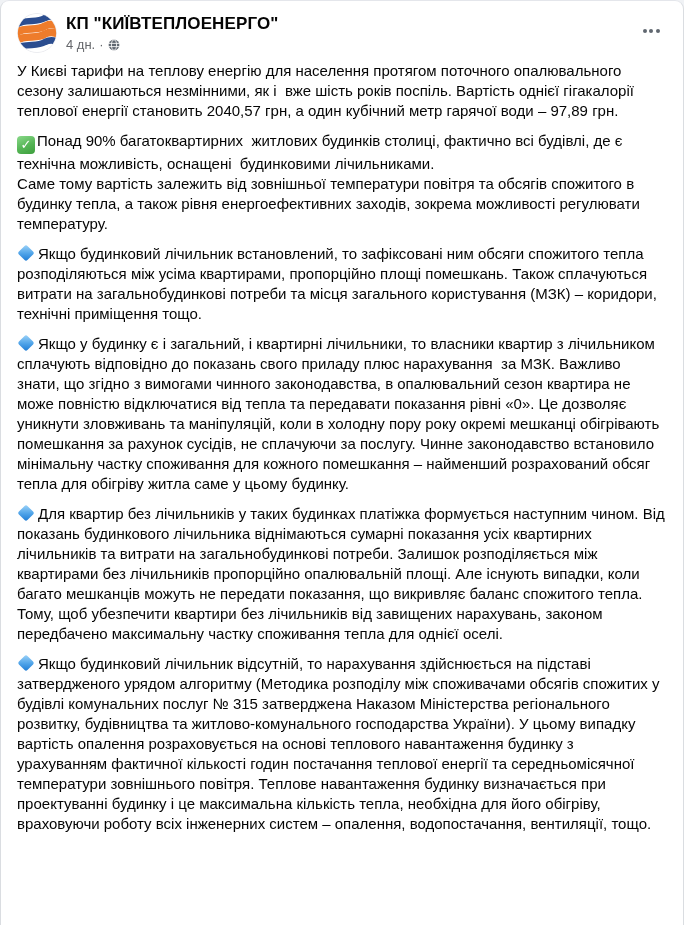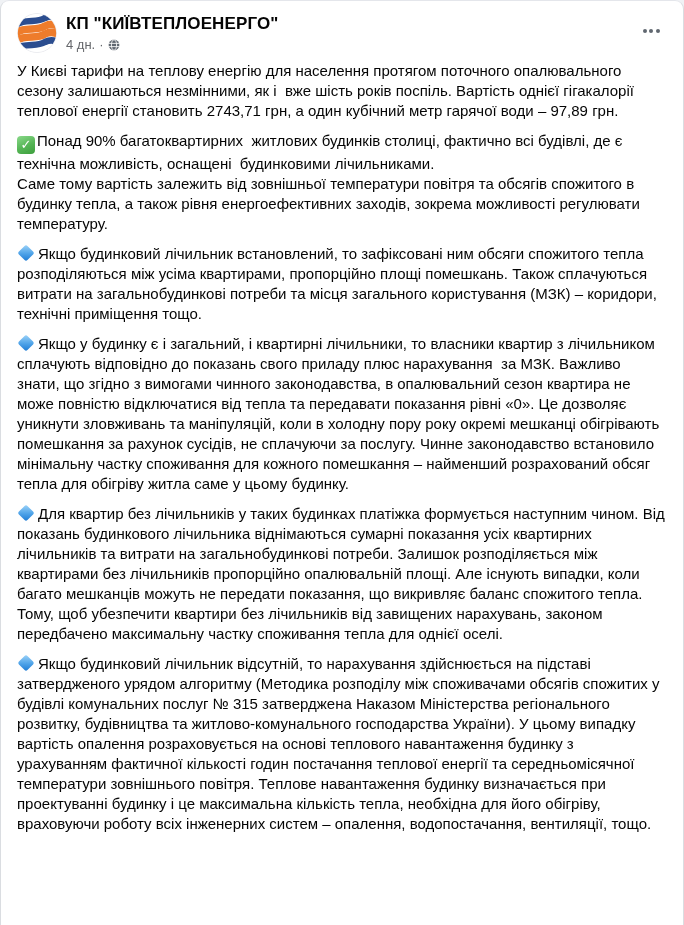--- a/index.html
+++ b/index.html
@@ -157,21 +157,21 @@
     </div>
 
     <button class="more-btn" aria-label="More options">
       <i></i>
       <i></i>
       <i></i>
     </button>
   </div>
 
   <div class="post-text">
-      <div class="para">У Києві тарифи на теплову енергію для населення протягом поточного опалювального сезону залишаються незмінними, як і  вже шість років поспіль. Вартість однієї гігакалорії теплової енергії становить 2743,71 грн, а один кубічний метр гарячої води – 97,89 грн.</div>
+      <div class="para">У Києві тарифи на теплову енергію для населення протягом поточного опалювального сезону залишаються незмінними, як і  вже шість років поспіль. Вартість однієї гігакалорії теплової енергії становить 2040,57 грн, а один кубічний метр гарячої води – 97,89 грн.</div>
       <div class="para"><span class="emoji check">✓</span>Понад 90% багатоквартирних  житлових будинків столиці, фактично всі будівлі, де є технічна можливість, оснащені  будинковими лічильниками.
 Саме тому вартість залежить від зовнішньої температури повітря та обсягів спожитого в будинку тепла, а також рівня енергоефективних заходів, зокрема можливості регулювати температуру.</div>
       <div class="para"><span class="emoji diamond"></span>Якщо будинковий лічильник встановлений, то зафіксовані ним обсяги спожитого тепла розподіляються між усіма квартирами, пропорційно площі помешкань. Також сплачуються витрати на загальнобудинкові потреби та місця загального користування (МЗК) – коридори, технічні приміщення тощо.</div>
       <div class="para"><span class="emoji diamond"></span>Якщо у будинку є і загальний, і квартирні лічильники, то власники квартир з лічильником сплачують відповідно до показань свого приладу плюс нарахування  за МЗК. Важливо знати, що згідно з вимогами чинного законодавства, в опалювальний сезон квартира не може повністю відключатися від тепла та передавати показання рівні «0». Це дозволяє уникнути зловживань та маніпуляцій, коли в холодну пору року окремі мешканці обігрівають помешкання за рахунок сусідів, не сплачуючи за послугу. Чинне законодавство встановило мінімальну частку споживання для кожного помешкання – найменший розрахований обсяг тепла для обігріву житла саме у цьому будинку.</div>
       <div class="para"><span class="emoji diamond"></span>Для квартир без лічильників у таких будинках платіжка формується наступним чином. Від показань будинкового лічильника віднімаються сумарні показання усіх квартирних лічильників та витрати на загальнобудинкові потреби. Залишок розподіляється між квартирами без лічильників пропорційно опалювальній площі. Але існують випадки, коли багато мешканців можуть не передати показання, що викривляє баланс спожитого тепла. Тому, щоб убезпечити квартири без лічильників від завищених нарахувань, законом передбачено максимальну частку споживання тепла для однієї оселі.</div>
       <div class="para"><span class="emoji diamond"></span>Якщо будинковий лічильник відсутній, то нарахування здійснюється на підставі затвердженого урядом алгоритму (Методика розподілу між споживачами обсягів спожитих у будівлі комунальних послуг № 315 затверджена Наказом Міністерства регіонального розвитку, будівництва та житлово-комунального господарства України). У цьому випадку вартість опалення розраховується на основі теплового навантаження будинку з урахуванням фактичної кількості годин постачання теплової енергії та середньомісячної температури зовнішнього повітря. Теплове навантаження будинку визначається при проектуванні будинку і це максимальна кількість тепла, необхідна для його обігріву, враховуючи роботу всіх інженерних систем – опалення, водопостачання, вентиляції, тощо.</div>
     </div>
 
 </div>
 

